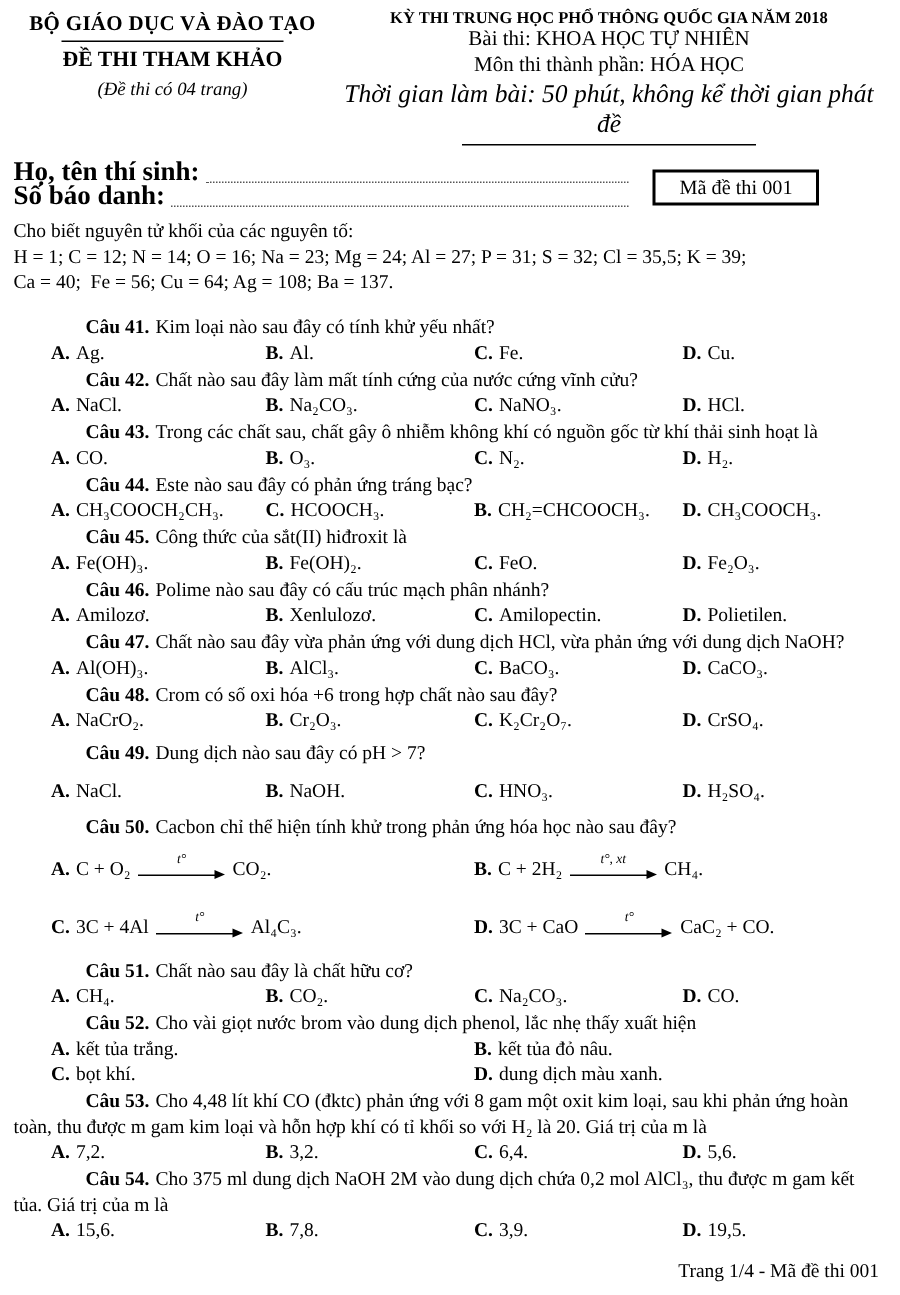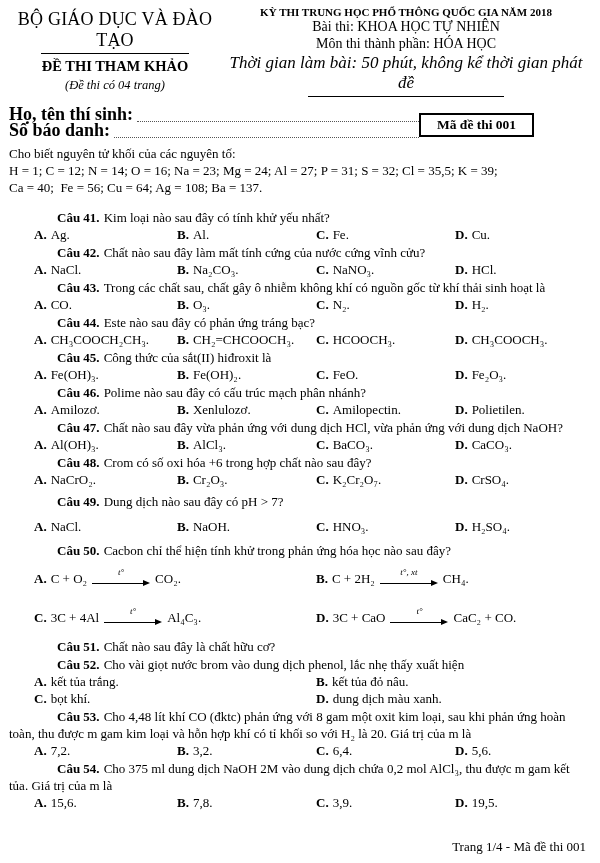--- a/index.html
+++ b/index.html
@@ -13,38 +13,38 @@
     width:600px; height:863px;
     background:#fff;
     padding:6px 9px 0 9px;
     position:relative;
     overflow:hidden;
   }
   
   .header { display:flex; }
   .h-left { width:212px; text-align:center; padding-top:3px; }
   .h-right { flex:1; text-align:center; }
-  .h-left-l1 { font-weight:normal; font-size:18px; letter-spacing:.2px; }
+  .h-left-l1 { font-weight:bold; font-size:14px; letter-spacing:.2px; }
   .rule-left { width:148px; border-top:1.5px solid #000; margin:2px auto 4px; }
   .h-left-l2 { font-weight:bold; font-size:14.5px; }
   .h-left-l3 { font-style:italic; font-size:12.5px; margin-top:3px; }
   .h-right-l1 { font-weight:bold; font-size:11px; }
   .h-right-l2, .h-right-l3 { font-weight:normal; font-size:14px; line-height:17px; }
   .h-right-l4 { font-style:italic; font-size:17px; margin-top:1px; }
   .rule-right { width:196px; border-top:1.5px solid #000; margin:3px auto 0; }
   
   .student { display:flex; margin-top:12px; }
   .student-left { width:410px; }
   .student-line { display:flex; align-items:flex-end; font-size:18px; height:16px;justify-content:space-between; }
   .student-line b { white-space:nowrap; }
   .leader { flex:1; border-bottom:1.5px dotted #555; margin:0 0 3px 4px; }
   .code-box {
     border:2px solid #000; align-self:center;
-    padding:2px 16px;
-    font-weight:bold; font-size:13.5px; white-space:nowrap;
+    margin-left:16px; padding:2px 16px;
+    font-weight:normal; font-size:13.5px; white-space:nowrap;
   }
   
   .atomic { font-size:13px; line-height:17px; margin-top:4px; }
   .atomic p { white-space:pre-wrap; }
   
   .questions { margin-top:13px; }
   .question { margin-bottom:1px; }
   .q-text { font-size:13px; line-height:17px; }
   .q-num { margin-right:4px;margin-left:48px; }
   .opts {
@@ -154,22 +154,22 @@
         <span class="opt"><b>B.</b><span>O₃.</span></span>
         <span class="opt"><b>C.</b><span>N₂.</span></span>
         <span class="opt"><b>D.</b><span>H₂.</span></span>
       </div>
     </div>
 
     <div class="question">
       <p class="q-text"><b class="q-num">Câu 44.</b><span>Este nào sau đây có phản ứng tráng bạc?</span></p>
       <div class="opts">
         <span class="opt"><b>A.</b><span>CH₃COOCH₂CH₃.</span></span>
+        <span class="opt"><b>C.</b><span>HCOOCH₃.</span></span>
         <span class="opt"><b>B.</b><span>CH₂=CHCOOCH₃.</span></span>
-        <span class="opt"><b>C.</b><span>HCOOCH₃.</span></span>
         <span class="opt"><b>D.</b><span>CH₃COOCH₃.</span></span>
       </div>
     </div>
 
     <div class="question">
       <p class="q-text"><b class="q-num">Câu 45.</b><span>Công thức của sắt(II) hiđroxit là</span></p>
       <div class="opts">
         <span class="opt"><b>A.</b><span>Fe(OH)₃.</span></span>
         <span class="opt"><b>B.</b><span>Fe(OH)₂.</span></span>
         <span class="opt"><b>C.</b><span>FeO.</span></span>
@@ -250,20 +250,26 @@
             <span class="rxn-arrow">
               <i class="rxn-cond">t°</i>
             </span>
             <span>CaC₂ + CO.</span>
           </span>
       </div>
     </div>
 
     <div class="question">
       <p class="q-text"><b class="q-num">Câu 51.</b><span>Chất nào sau đây là chất hữu cơ?</span></p>
+      <div class="opts">
+        <span class="opt"><b>A.</b><span>CH₄.</span></span>
+        <span class="opt"><b>B.</b><span>CO₂.</span></span>
+        <span class="opt"><b>C.</b><span>Na₂CO₃.</span></span>
+        <span class="opt"><b>D.</b><span>CO.</span></span>
+      </div>
     </div>
 
     <div class="question">
       <p class="q-text"><b class="q-num">Câu 52.</b><span>Cho vài giọt nước brom vào dung dịch phenol, lắc nhẹ thấy xuất hiện</span></p>
       <div class="opts opts-2">
         <span class="opt"><b>A.</b><span>kết tủa trắng.</span></span>
         <span class="opt"><b>B.</b><span>kết tủa đỏ nâu.</span></span>
         <span class="opt"><b>C.</b><span>bọt khí.</span></span>
         <span class="opt"><b>D.</b><span>dung dịch màu xanh.</span></span>
       </div>

